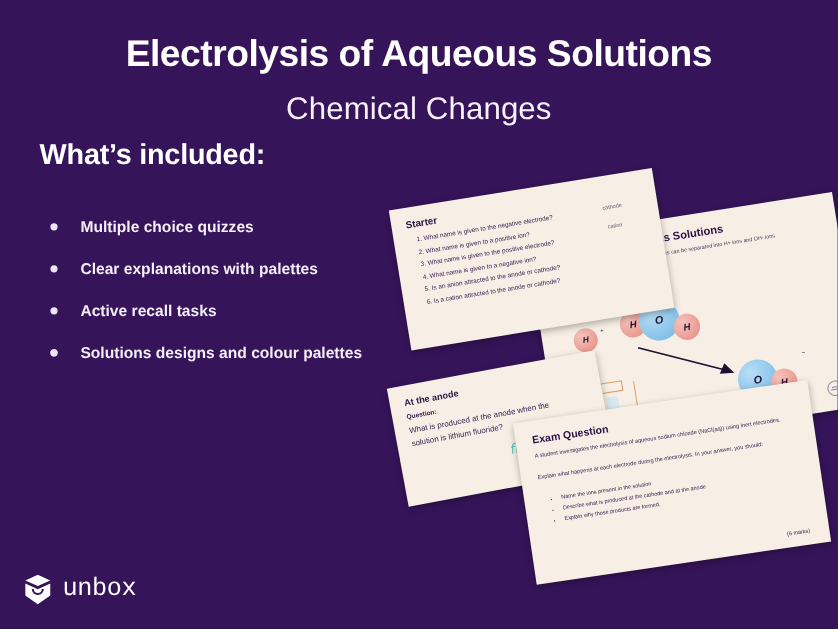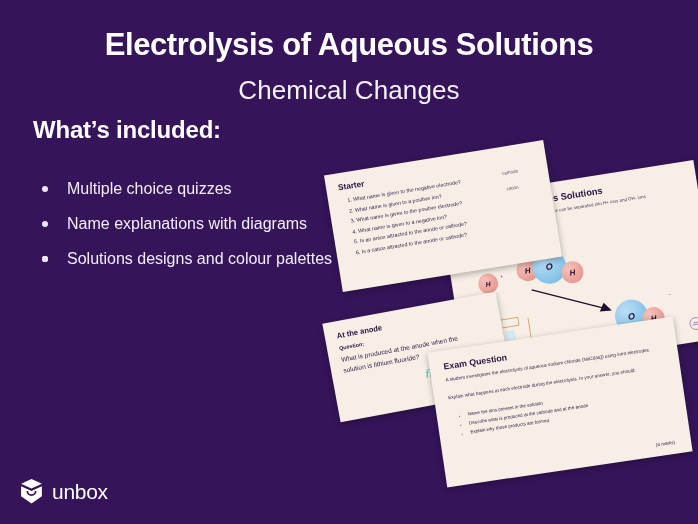--- a/index.html
+++ b/index.html
@@ -33,34 +33,35 @@
     letter-spacing:-0.2px;
   }
   .incl-list{
     position:absolute;top:178px;left:36px;width:300px;
     margin:0;padding:0;list-style:none;
   }
   .incl-list li{
     position:relative;
     padding-left:31px;
     margin-bottom:13px;
-    font-size:16px;
+    font-size:13px;
     line-height:22px;
     color:#f3eef8;
+    font-weight:bold;
   }
   .incl-list li .dot{
     position:absolute;left:6px;top:8px;
     width:6px;height:6px;border-radius:50%;
     background:#ece6f3;
   }
 
   
   .logo{
     position:absolute;left:19px;top:478px;
-    display:flex;align-items:center;gap:8px;
+    display:flex;align-items:center;gap:8px;font-family:Liberation Mono, monospace;
   }
   .logo .mark{width:25px;height:27px;display:block;}
   .logo .word{
     font-size:21px;color:#ffffff;font-weight:400;letter-spacing:-0.3px;
   }
 
   
   .card{
     position:absolute;
     background:#f7efe5;
@@ -153,22 +154,22 @@
 <body>
 
 <div id="stage">
 
   <div class="title">Electrolysis of Aqueous Solutions</div>
   <div class="subtitle">Chemical Changes</div>
 
   <div class="incl-head">What’s included:</div>
   <ul class="incl-list">
     <li><span class="dot"></span><span>Multiple choice quizzes</span></li>
-    <li><span class="dot"></span><span>Name explanations with diagrams</span></li>
-    <li><span class="dot"></span></li>
+    <li><span class="dot"></span><span>Clear explanations with palettes</span></li>
+    <li><span class="dot"></span><span>Active recall tasks</span></li>
     <li><span class="dot"></span></li>
     <li><span class="dot"></span><span>Solutions designs and colour palettes</span></li>
   </ul>
 
   <div class="logo">
     <svg class="mark" viewBox="0 0 24 26">
       <path d="M12 1 L22 5.5 L12 10 L2 5.5 Z" fill="#ffffff"></path>
       <path d="M2 8 L2 17.5 L12 24.5 L22 17.5 L22 8 L12 12.5 Z" fill="#ffffff"></path>
       <path d="M8 12.4 a4 4 0 0 0 8 0" fill="none" stroke="#351459" stroke-width="1.7"></path>
     </svg>

